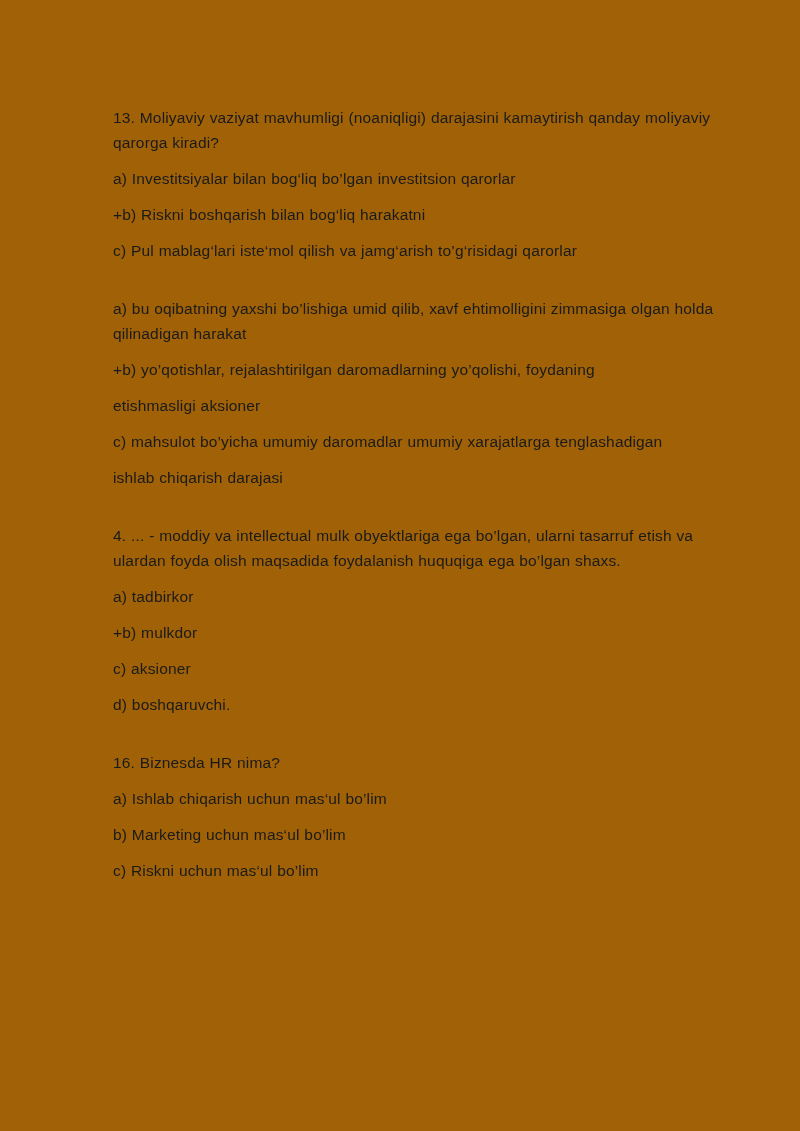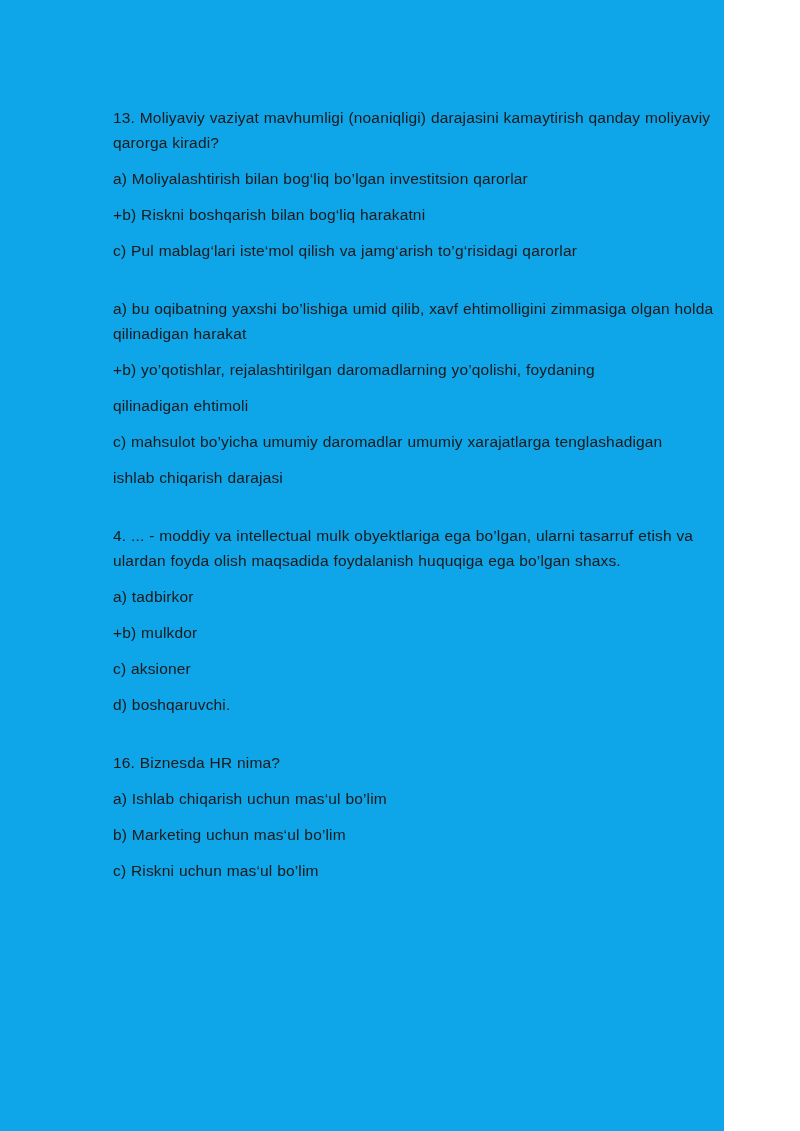--- a/index.html
+++ b/index.html
@@ -10,23 +10,23 @@
   }
   body {
     width: 800px;
     height: 1131px;
     font-family: "Liberation Sans", "DejaVu Sans", sans-serif;
     color: #1a1a1a;
     -webkit-font-smoothing: antialiased;
   }
   .page {
     position: relative;
-    width: 724px;
+    width: 800px;
     height: 1131px;
-    background: #0ea5e9;
+    background: #a16207;
     box-sizing: border-box;
     overflow: hidden;
   }
   .content {
     position: absolute;
     left: 113px;
     top: 106px;
     width: 614px;
   }
   .q-block {
@@ -61,29 +61,29 @@
   }
 </style>
 </head>
 <body>
 
 <div class="page">
   <div class="content">
 
     <div class="q-block">
       <p class="para stem">13. Moliyaviy vaziyat mavhumligi (noaniqligi) darajasini kamaytirish qanday moliyaviy qarorga kiradi?</p>
-      <p class="para option">a) Moliyalashtirish bilan bog‘liq bo’lgan investitsion qarorlar</p>
+      <p class="para option">a) Investitsiyalar bilan bog‘liq bo’lgan investitsion qarorlar</p>
       <p class="para option">+b) Riskni boshqarish bilan bog‘liq harakatni</p>
       <p class="para option">c) Pul mablag‘lari iste‘mol qilish va jamg‘arish to’g‘risidagi qarorlar</p>
     </div>
 
     <div class="q-block">
       <p class="para option">a) bu oqibatning yaxshi bo’lishiga umid qilib, xavf ehtimolligini zimmasiga olgan holda qilinadigan harakat</p>
       <p class="para option">+b) yo’qotishlar, rejalashtirilgan daromadlarning yo’qolishi, foydaning</p>
-      <p class="para option loose">qilinadigan ehtimoli</p>
+      <p class="para option loose">etishmasligi aksioner</p>
       <p class="para option">c) mahsulot bo’yicha umumiy daromadlar umumiy xarajatlarga tenglashadigan</p>
       <p class="para option loose">ishlab chiqarish darajasi</p>
     </div>
 
     <div class="q-block">
       <p class="para stem">4. ... - moddiy va intellectual mulk obyektlariga ega bo’lgan, ularni tasarruf etish va ulardan foyda olish maqsadida foydalanish huquqiga ega bo’lgan shaxs.</p>
       <p class="para option">a) tadbirkor</p>
       <p class="para option">+b) mulkdor</p>
       <p class="para option">c) aksioner</p>
       <p class="para option">d) boshqaruvchi.</p>

